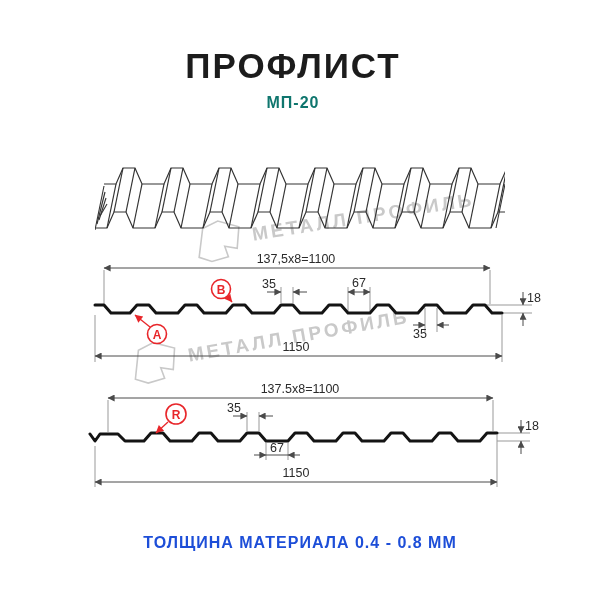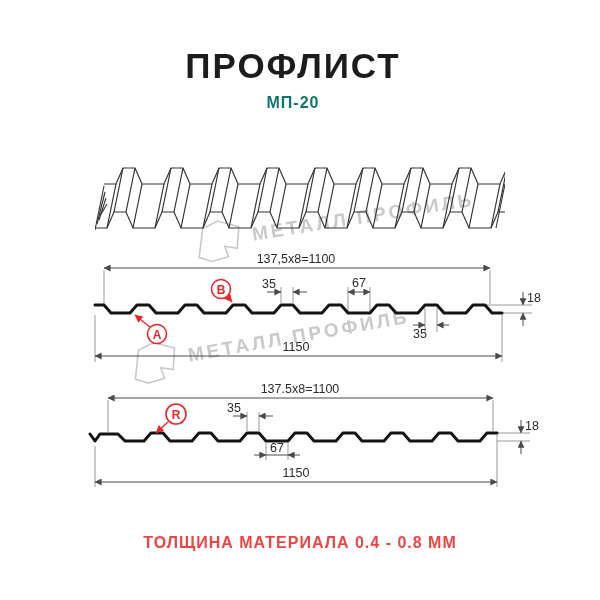--- a/index.html
+++ b/index.html
@@ -11,21 +11,21 @@
     position:absolute;left:0;top:46px;width:554px;text-align:center;z-index:3;margin-left:16px;
   }
   .title{
     font-size:35px;font-weight:800;letter-spacing:2px;color:#1c1c1c;
   }
   .subtitle{
     margin-top:8px;font-size:16px;font-weight:600;letter-spacing:1px;color:#0f766e;
   }
   .footer{
     position:absolute;left:0;top:534px;width:600px;text-align:center;z-index:3;
-    font-size:16px;font-weight:600;letter-spacing:1px;color:#ef4444;
+    font-size:16px;font-weight:600;letter-spacing:1px;color:#1d4ed8;
   }
   .watermark{
     position:absolute;display:flex;align-items:center;gap:9px;z-index:1;
     color:#c9c9c9;font-weight:700;font-size:19px;letter-spacing:3px;
     white-space:nowrap;
   }
   .wm1{left:194px;top:222px;transform:rotate(-9deg);transform-origin:left center;}
   .wm2{left:130px;top:344px;transform:rotate(-10deg);transform-origin:left center;}
   .artwork{position:absolute;left:0;top:0;z-index:2;}
   svg text{font-family:"Liberation Sans", sans-serif;}

